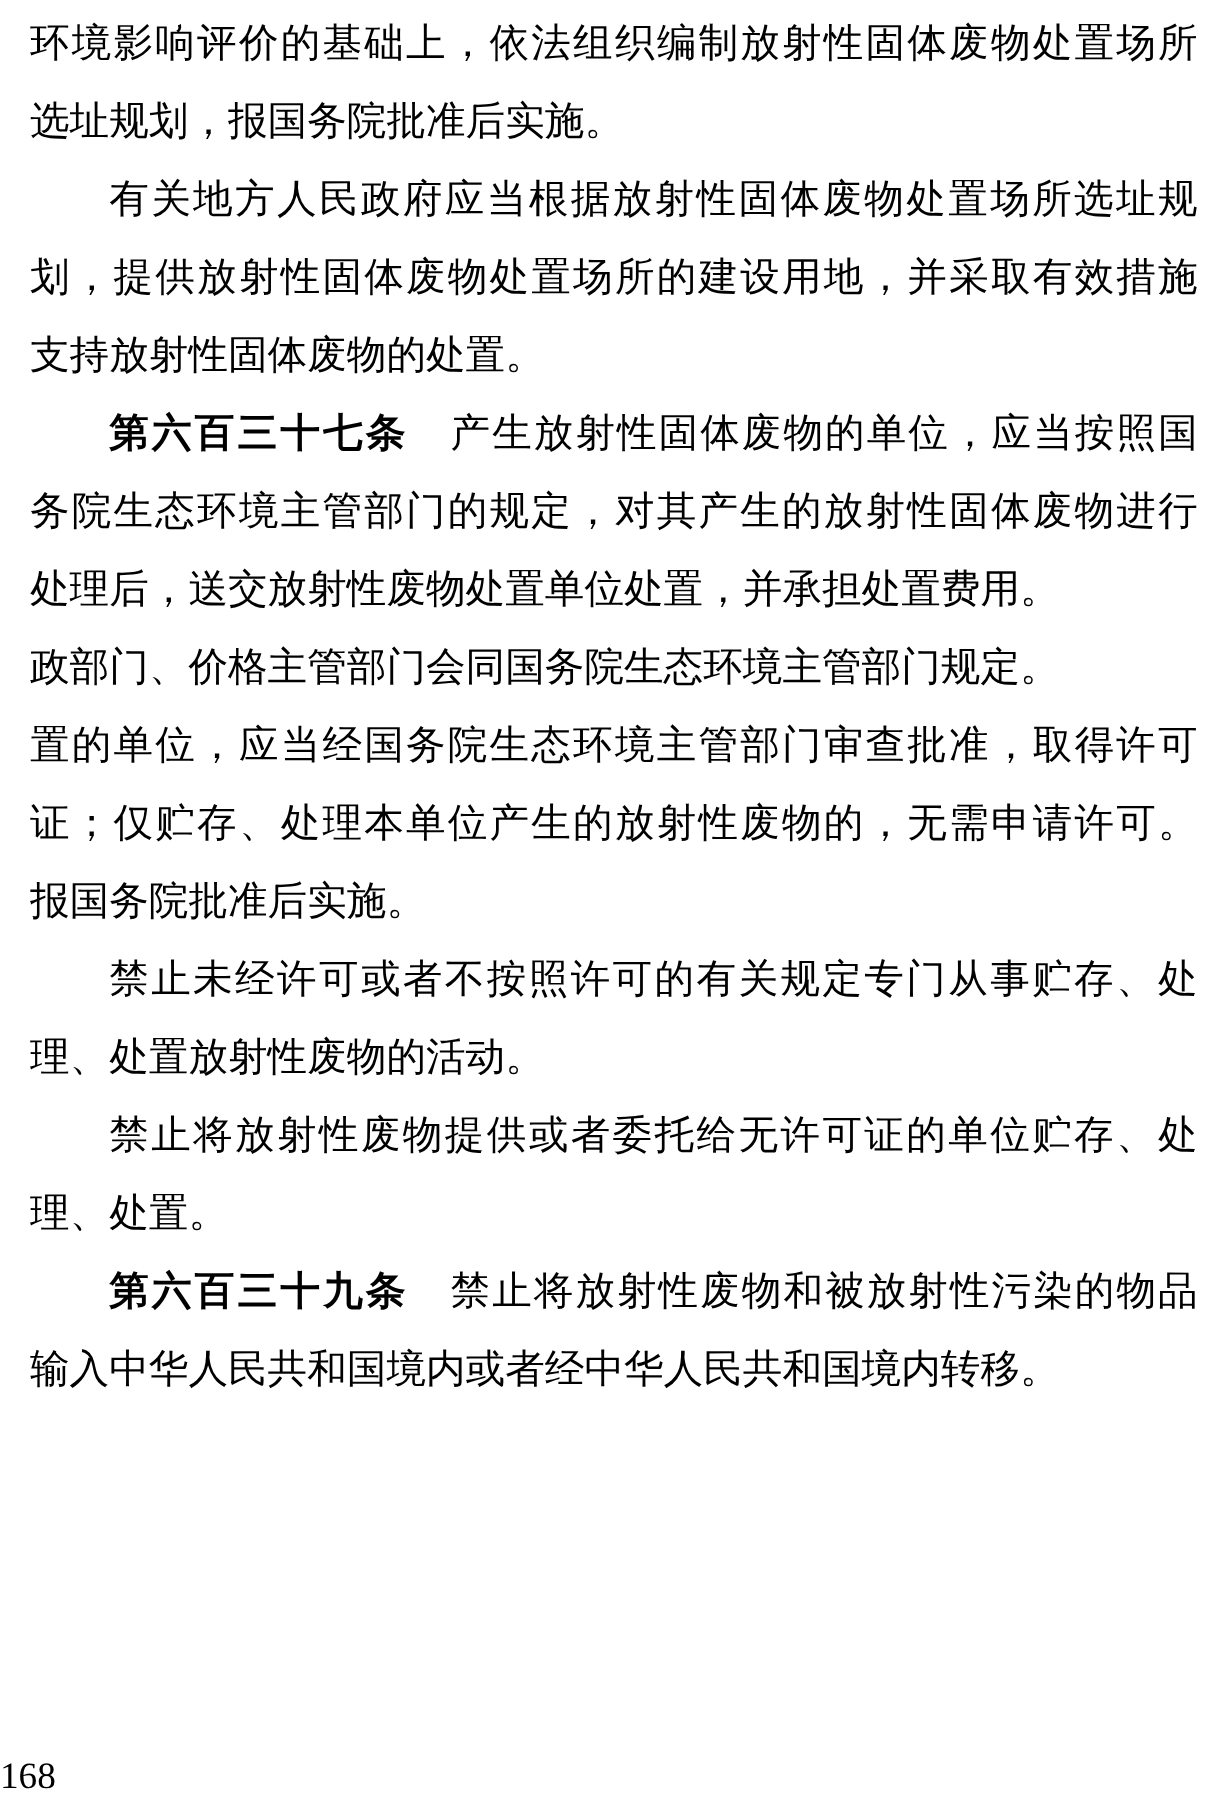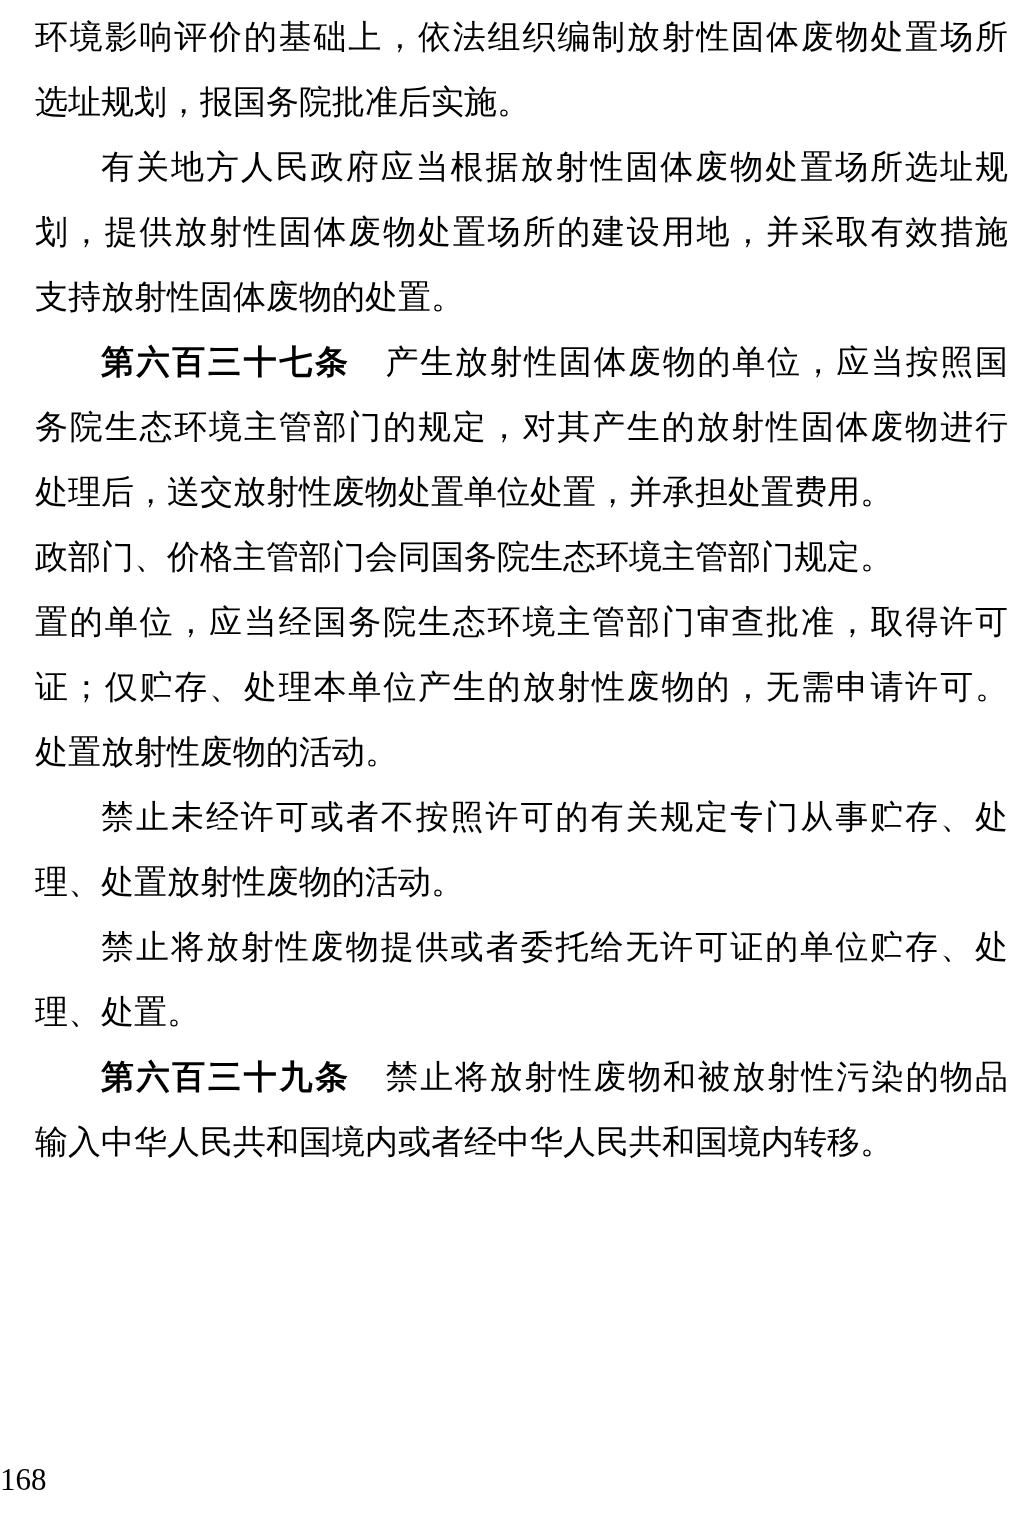--- a/index.html
+++ b/index.html
@@ -21,21 +21,20 @@
     width: 1024px;
     height: 1513px;
     background: #ffffff;
     overflow: hidden;
   }
   .text-block {
     position: absolute;
     top: 5px;
     left: 25px;
     width: 973px;
-    margin-left: 10px;
   }
   .line {
     font-size: 33px;
     line-height: 65px;
     height: 65px;
     white-space: nowrap;
     text-align: left;
     color: #000000;
   }
   .line.fill {
@@ -70,21 +69,21 @@
     <div class="line"><b class="art"></b><span>选址规划，报国务院批准后实施。</span></div>
     <div class="line indent fill"><b class="art"></b><span>有关地方人民政府应当根据放射性固体废物处置场所选址规</span></div>
     <div class="line fill"><b class="art"></b><span>划，提供放射性固体废物处置场所的建设用地，并采取有效措施</span></div>
     <div class="line"><b class="art"></b><span>支持放射性固体废物的处置。</span></div>
     <div class="line indent fill"><b class="art">第六百三十七条</b><span>　产生放射性固体废物的单位，应当按照国</span></div>
     <div class="line fill"><b class="art"></b><span>务院生态环境主管部门的规定，对其产生的放射性固体废物进行</span></div>
     <div class="line"><b class="art"></b><span>处理后，送交放射性废物处置单位处置，并承担处置费用。</span></div>
     <div class="line"><b class="art"></b><span>政部门、价格主管部门会同国务院生态环境主管部门规定。</span></div>
     <div class="line fill"><b class="art"></b><span>置的单位，应当经国务院生态环境主管部门审查批准，取得许可</span></div>
     <div class="line fill"><b class="art"></b><span>证；仅贮存、处理本单位产生的放射性废物的，无需申请许可。</span></div>
-    <div class="line"><b class="art"></b><span>处置放射性废物的活动。</span></div>
+    <div class="line"><b class="art"></b><span>报国务院批准后实施。</span></div>
     <div class="line indent fill"><b class="art"></b><span>禁止未经许可或者不按照许可的有关规定专门从事贮存、处</span></div>
     <div class="line"><b class="art"></b><span>理、处置放射性废物的活动。</span></div>
     <div class="line indent fill"><b class="art"></b><span>禁止将放射性废物提供或者委托给无许可证的单位贮存、处</span></div>
     <div class="line"><b class="art"></b><span>理、处置。</span></div>
     <div class="line indent fill"><b class="art">第六百三十九条</b><span>　禁止将放射性废物和被放射性污染的物品</span></div>
     <div class="line"><b class="art"></b><span>输入中华人民共和国境内或者经中华人民共和国境内转移。</span></div>
   </div>
   <div class="page-number">168</div>
 </div>
 

